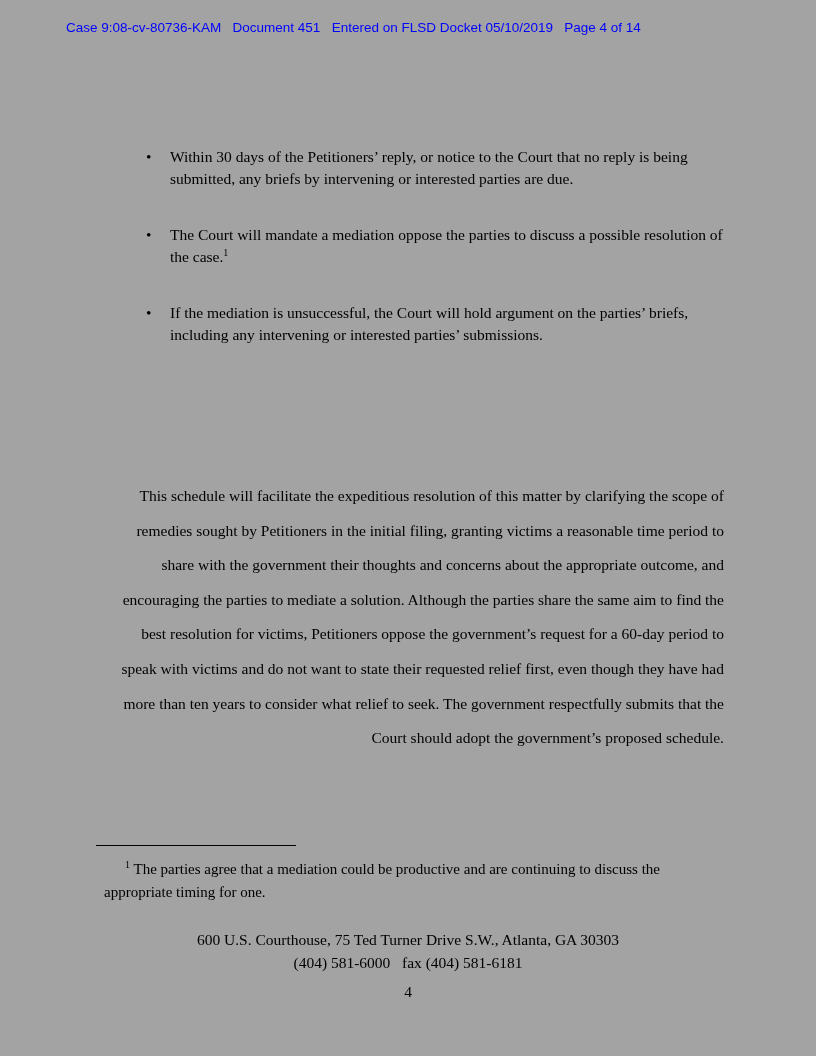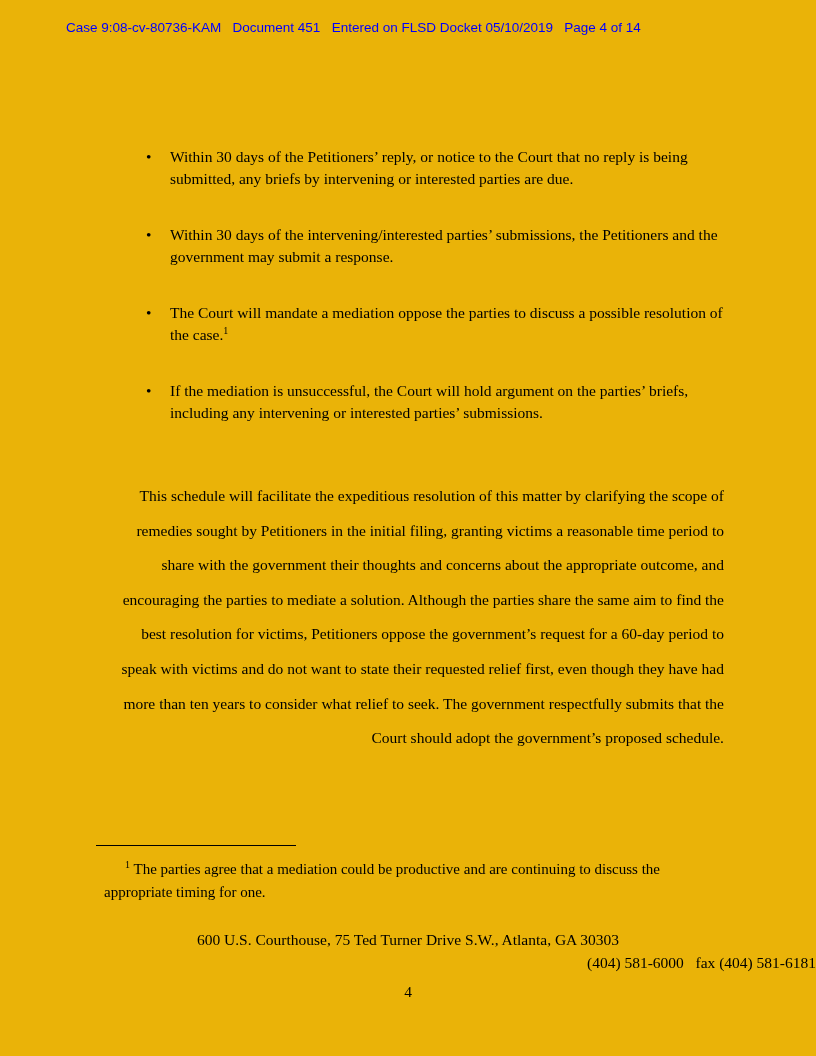--- a/index.html
+++ b/index.html
@@ -2,21 +2,21 @@
 <html><head>
 <meta charset="utf-8">
 <style>
   * { margin: 0; padding: 0; box-sizing: border-box; font-family: Liberation Serif, serif; }
   html, body { background: #ffffff; }
   .page {
     position: relative;
     width: 816px;
     height: 1056px;
     margin: 0 auto;
-    background: #eab308;
+    background: #a3a3a3;
     font-family: "DejaVu Serif", "Liberation Serif", serif;
     color: #000000;
     overflow: hidden;
   }
   .case-header {
     position: absolute;
     top: 20px;
     left: 66px;
     right: 30px;
     color: #0000ff;
@@ -83,36 +83,33 @@
   .page-footer {
     position: absolute;
     top: 912px;
     left: 0;
     right: 0;
     text-align: center;
     font-size: 15.5px;
     line-height: 23px;
     margin-top: 16px;
   }
-  .phone-line { white-space: pre-wrap; text-align: right; }
+  .phone-line { white-space: pre-wrap; }
   .page-number { margin-top: 6px; }
 </style>
 </head>
 <body>
 
 <div class="page">
 
   <div class="case-header">Case 9:08-cv-80736-KAM   Document 451   Entered on FLSD Docket 05/10/2019   Page 4 of 14</div>
 
   <ul class="bullet-list">
     <li>
       <span>Within 30 days of the Petitioners’ reply, or notice to the Court that no reply is being submitted, any briefs by intervening or interested parties are due.</span>
-    </li>
-    <li>
-      <span>Within 30 days of the intervening/interested parties’ submissions, the Petitioners and the government may submit a response.</span>
     </li>
     <li>
       <span>The Court will mandate a mediation oppose the parties to discuss a possible resolution of the case.</span><sup class="fn-ref">1</sup>
     </li>
     <li>
       <span>If the mediation is unsuccessful, the Court will hold argument on the parties’ briefs, including any intervening or interested parties’ submissions.</span>
     </li>
   </ul>
 
   <p class="body-par">This schedule will facilitate the expeditious resolution of this matter by clarifying the scope of remedies sought by Petitioners in the initial filing, granting victims a reasonable time period to share with the government their thoughts and concerns about the appropriate outcome, and encouraging the parties to mediate a solution. Although the parties share the same aim to find the best resolution for victims, Petitioners oppose the government’s request for a 60-day period to speak with victims and do not want to state their requested relief first, even though they have had more than ten years to consider what relief to seek. The government respectfully submits that the Court should adopt the government’s proposed schedule.</p>

